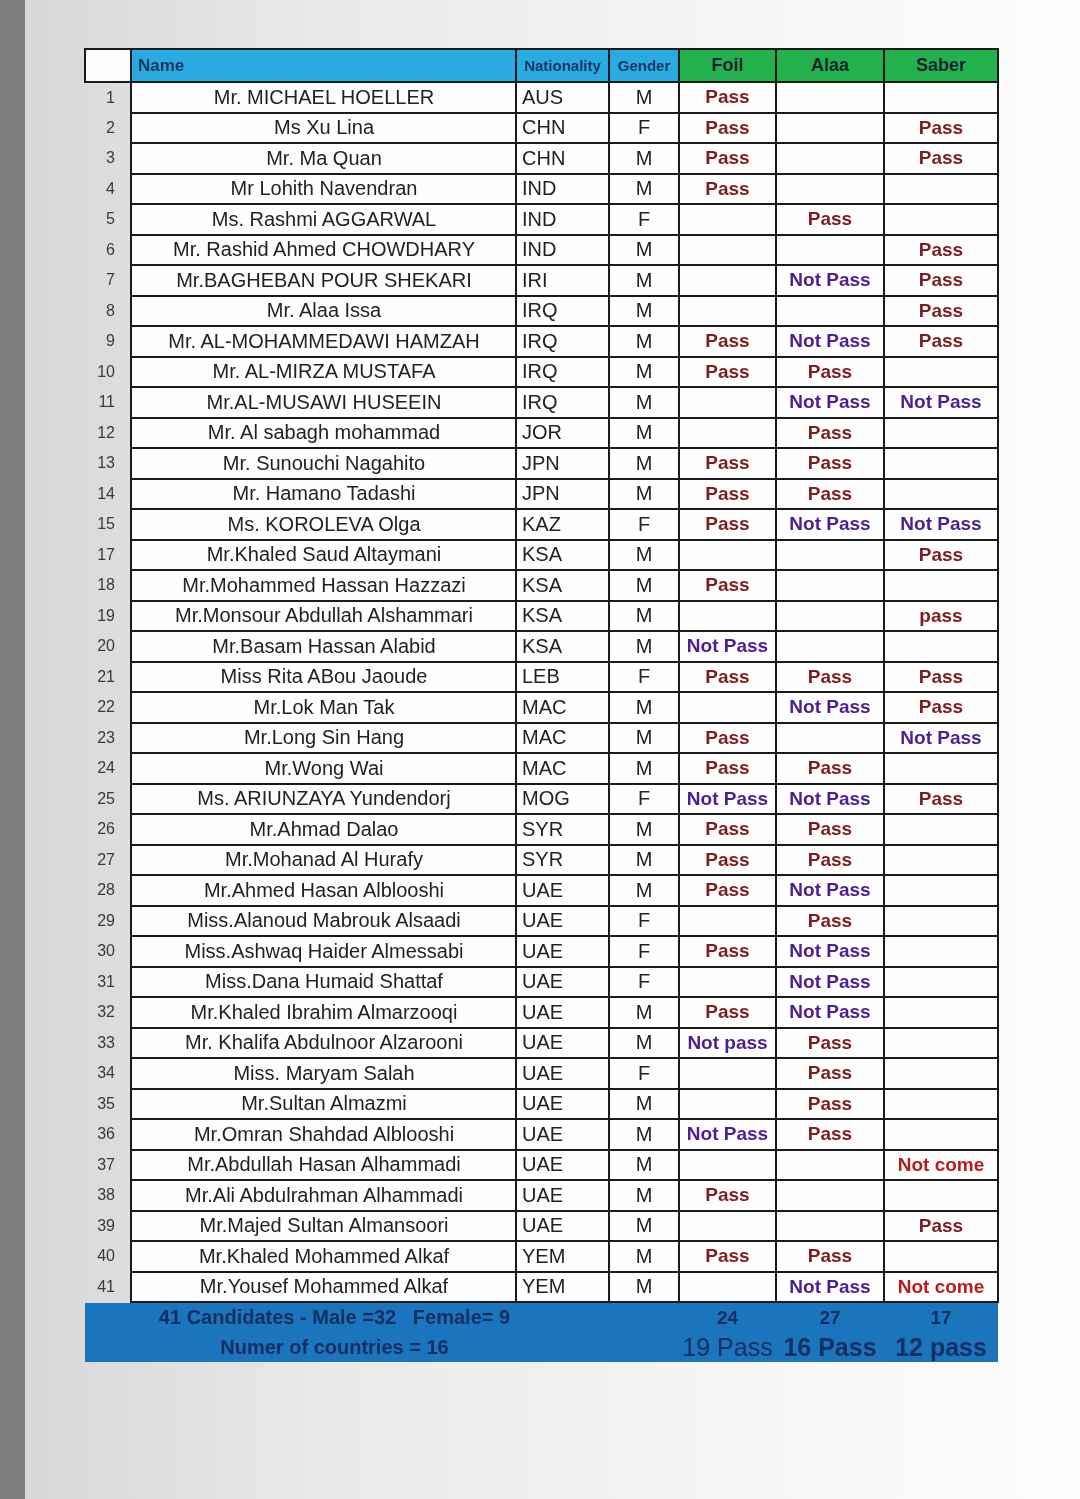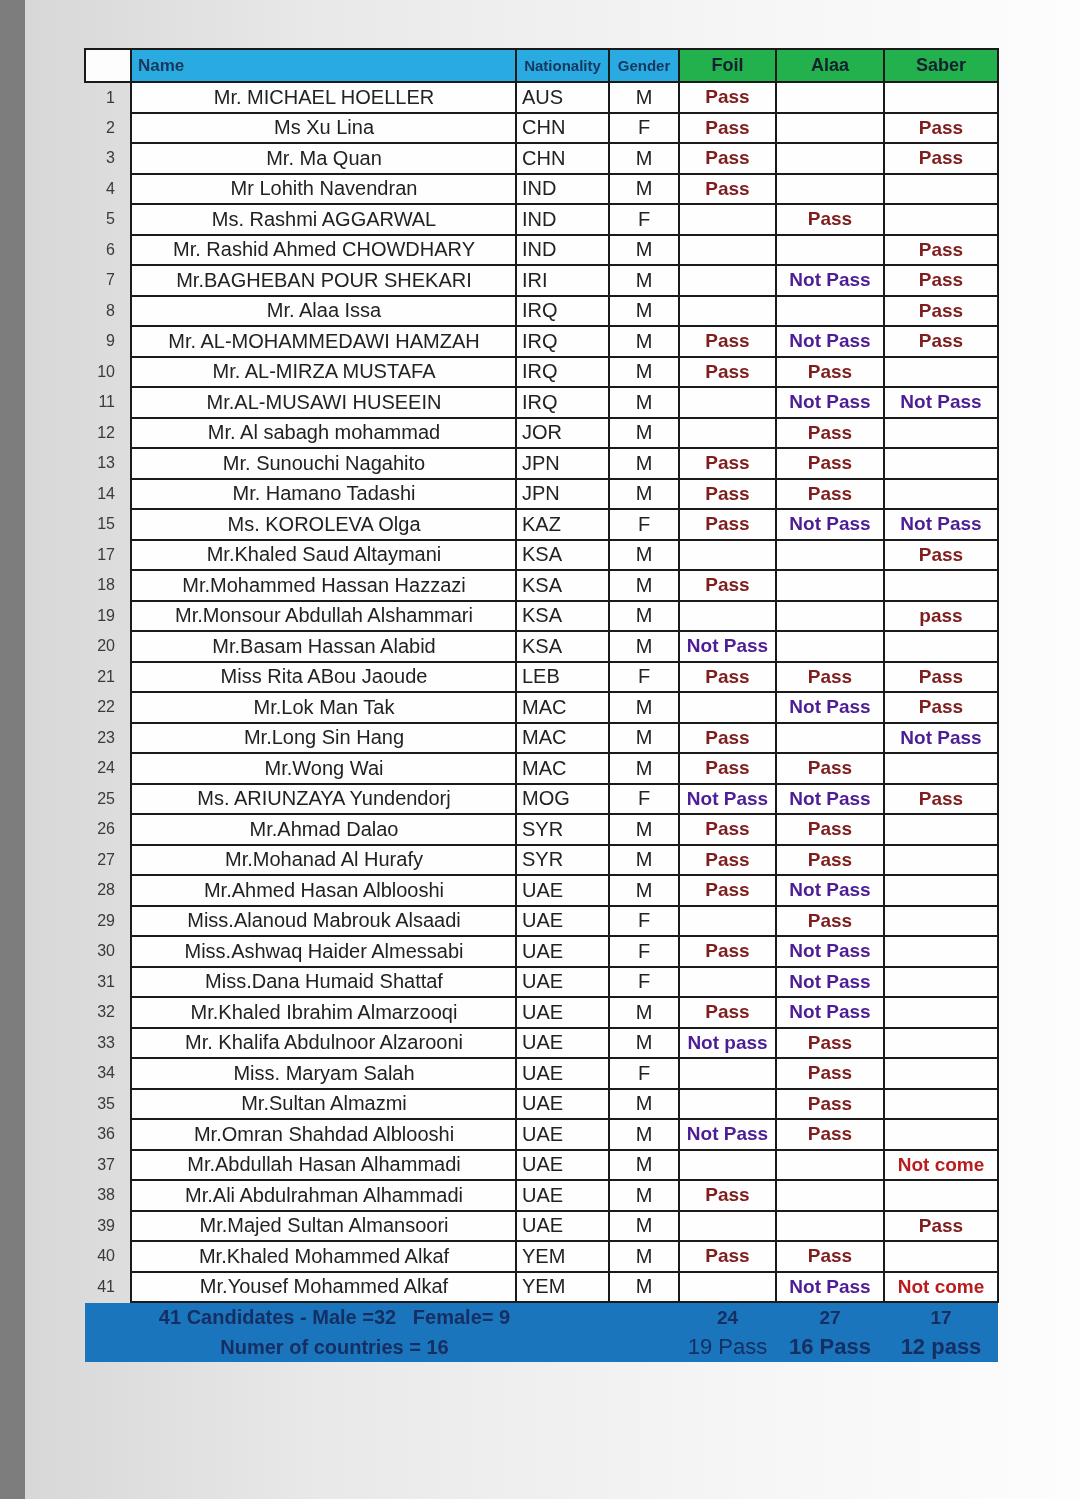--- a/index.html
+++ b/index.html
@@ -32,21 +32,21 @@
   tbody td.gen{text-align:center;}
   tbody td.res{text-align:center;font-weight:700;font-size:19px;}
   tbody td.res.pass{color:#7f1d1d;}
   tbody td.res.red{color:#4c1d95;}
   tbody td.res.green{color:#b91c1c;}
 
   
   tfoot td{border:none;background:#1b75bc;color:#152f63;height:30px;text-align:center;}
   tfoot td.f-span{font-size:20px;font-weight:700;white-space:pre;padding-right:95px;}
   tfoot td.f-num{font-size:19px;font-weight:700;}
-  tfoot td.f-pass{font-size:22px;font-weight:700;}
+  tfoot td.f-pass{font-size:25px;font-weight:700;}
   tfoot td.f-pass.thin{font-weight:400;}
 </style>
 </head>
 <body>
 
 <div class="page">
   <div class="left-strip"></div>
 
   <table class="results-table">
     <colgroup>

